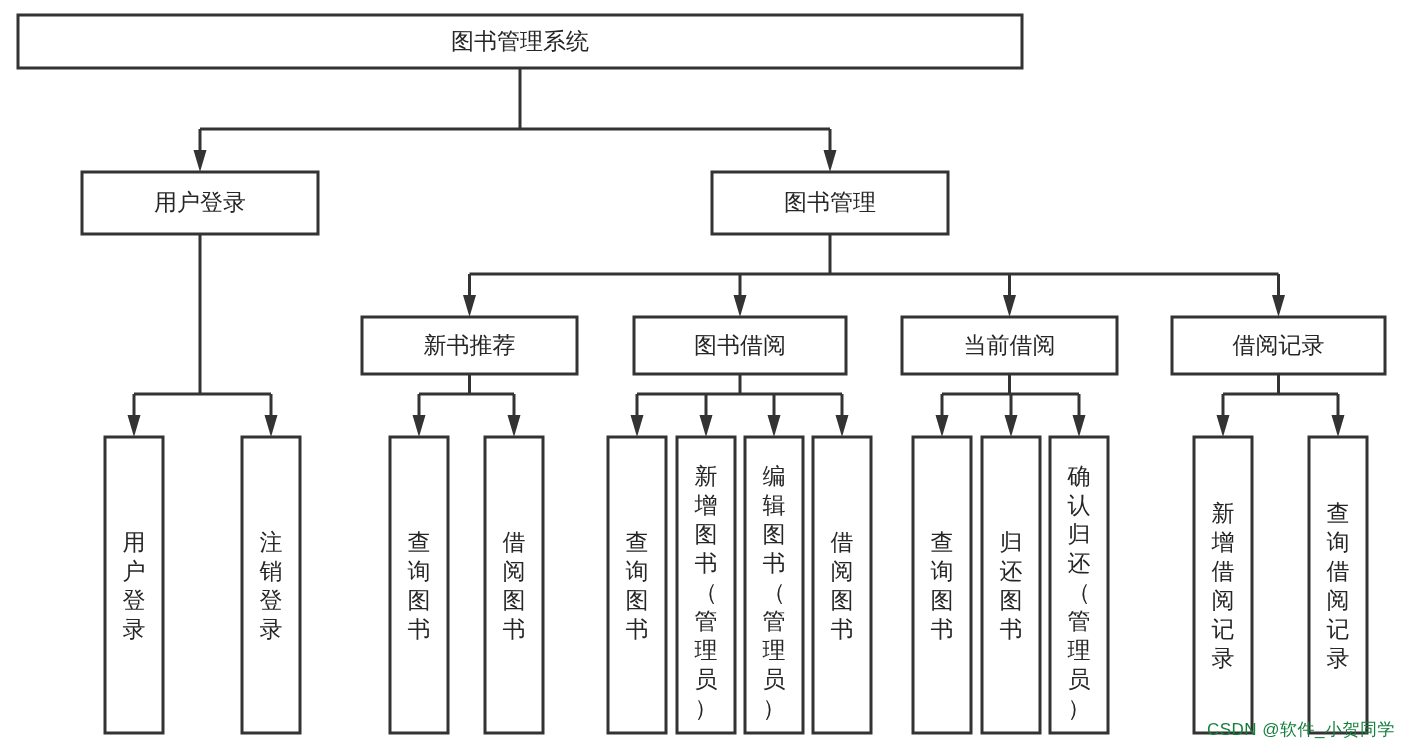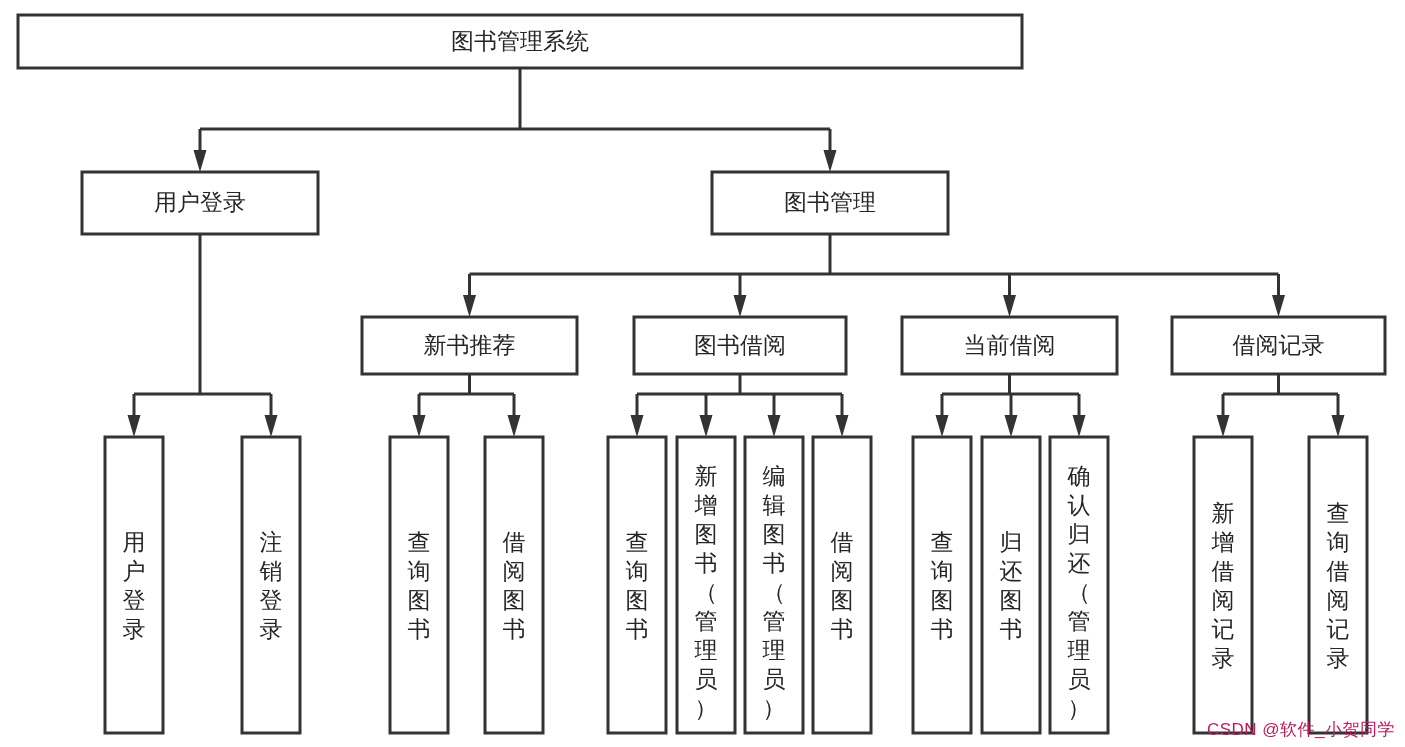--- a/index.html
+++ b/index.html
@@ -50,21 +50,21 @@
     fill: none;
   }
   .arrow-head {
     fill: #333333;
     stroke: none;
   }
   .watermark {
     position: absolute;
     right: 10px;
     bottom: 6px;
-    color: #be185d;
+    color: #15803d;
     font-size: 17px;
     font-family: "Liberation Sans", "DejaVu Sans", sans-serif;
     white-space: nowrap;
     letter-spacing: 0.5px;
     pointer-events: none;
   }
 </style>
 </head>
 <body>
 

